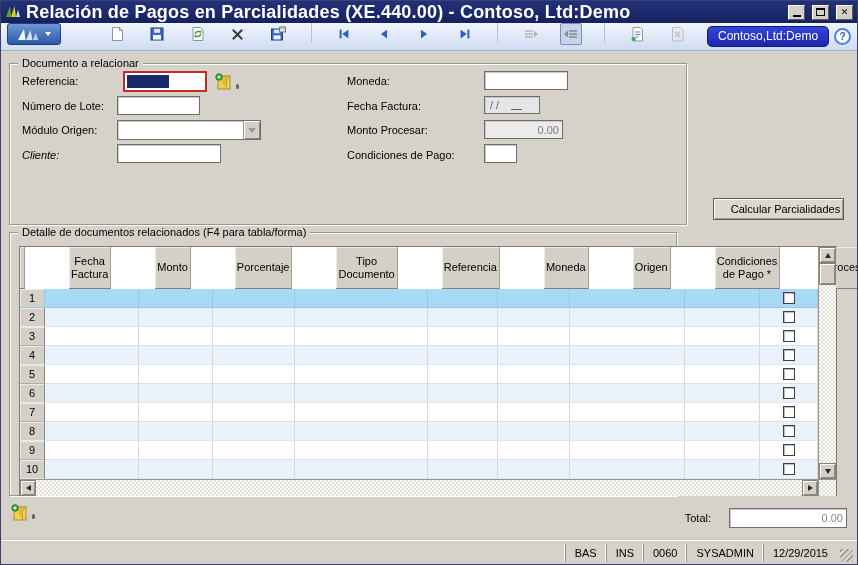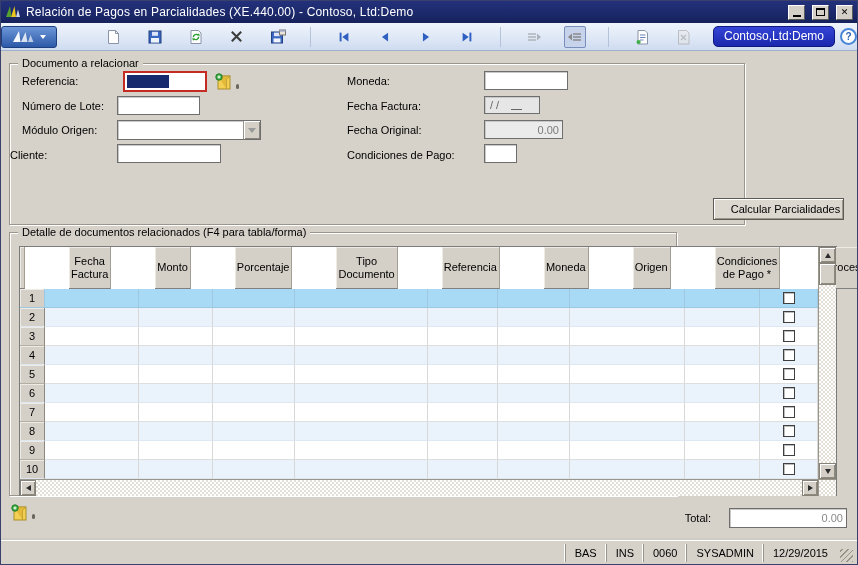--- a/index.html
+++ b/index.html
@@ -7,35 +7,35 @@
   .window {
     position:relative; width:858px; height:565px; overflow:hidden;
     background:#d6d2ca; border:1px solid #39406b;
   }
   
   .titlebar {
     position:absolute; left:0; top:0; right:0; height:22px;
     background:linear-gradient(#23317c,#16225c);
     display:flex; align-items:center; padding:0 4px; gap:5px;
   }
-  .titlebar .title { color:#fff; font-size:12px; font-weight:normal; flex:1;
+  .titlebar .title { color:#fff; font-size:18px; font-weight:bold; flex:1;
     white-space:nowrap; overflow:hidden; letter-spacing:.2px; }
   .winbtn {
     width:17px; height:15px; background:#d4d0c8; border:1px solid;
     border-color:#fff #5a5a5a #5a5a5a #fff; display:flex; align-items:center;
     justify-content:center; font-size:9px; font-weight:bold; color:#000; margin-left:2px;
   }
   .winbtn .minbar{ width:8px; height:2px; background:#000; margin-top:8px; }
   .winbtn .maxbox{ width:9px; height:8px; border:1px solid #000; border-top-width:2px; }
   
   .toolbar {
     position:absolute; left:0; top:22px; right:0; height:28px;
     background:linear-gradient(#f0f5fc,#cfdcf0);
     border-bottom:1px solid #9fb0cc;
-    display:flex; align-items:center; padding:0 0; gap:19px;
+    display:flex; padding:0 6px; gap:19px;
   }
   .dyn-btn {
     width:56px; height:22px; border-radius:3px; border:1px solid #1d3f7e;
     background:linear-gradient(#6d97d8,#2c59a8);
     display:flex; align-items:center; justify-content:center; gap:3px;
   }
   .dyn-btn .caret{ width:0;height:0;border-left:3px solid transparent;border-right:3px solid transparent;border-top:4px solid #fff; }
   .tbtn {
     width:22px; height:22px; display:flex; align-items:center; justify-content:center;
     border:1px solid transparent; border-radius:2px;
@@ -56,21 +56,21 @@
   }
   
   .groupbox {
     position:absolute; border:1px solid #9a968c;
     box-shadow:inset 1px 1px 0 #ffffff, 1px 1px 0 #ffffff;
   }
   .groupbox > .gb-title {
     position:absolute; top:-7px; left:8px; background:#d6d2ca; padding:0 4px;
     font-size:11px; color:#000;
   }
-  .gb1 { left:8px; top:62px; width:736px; height:162px; }
+  .gb1 { left:8px; top:62px; width:678px; height:162px; }
   .gb2 { left:8px; top:231px; width:668px; height:264px; }
   
   .flabel { position:absolute; font-size:11px; color:#000; }
   .tinput {
     position:absolute; height:19px; background:#fff;
     border:1px solid #6e6e6e; box-shadow:inset 1px 1px 0 #c9c9c9;
     font-size:11px; font-family:inherit; padding:0 3px;
   }
   .tinput.readonly { background:#ebebeb; color:#7a7a7a; }
   .ref-field {
@@ -316,33 +316,33 @@
     <input class="tinput" style="left: 107px; top: 32px; width: 83px;" value="">
 
     <span class="flabel" style="left:12px; top:60px;text-align:right;">Módulo Origen:</span>
     <span class="combo" style="left:107px; top:56px; width:144px;">
       <span class="cfield"></span>
       <span class="cbtn">
           <span class="arr"></span>
         </span>
     </span>
 
-    <span class="flabel" style="left:0; top:85px;">Cliente:</span>
+    <span class="flabel" style="left:12px; top:85px;font-style:italic;">Cliente:</span>
     <input class="tinput" style="left: 107px; top: 80px; width: 104px;" value="">
 
     <span class="flabel" style="left:337px; top:11px;">Moneda:</span>
     <input class="tinput" style="left: 474px; top: 7px; width: 84px;" value="">
 
     <span class="flabel" style="left:337px; top:36px;">Fecha Factura:</span>
     <span class="date-field" style="left:474px; top:32px; width:56px;">
       <span>/ /</span>
       <span class="us"></span>
     </span>
 
-    <span class="flabel" style="left:337px; top:60px;">Fecha Original:</span>
+    <span class="flabel" style="left:337px; top:60px;">Monto Procesar:</span>
     <input class="tinput readonly" style="left: 474px; top: 56px; width: 79px; text-align: right;" readonly="" value="0.00">
 
     <span class="flabel" style="left:337px; top:85px;">Condiciones de Pago:</span>
     <input class="tinput" style="left: 474px; top: 80px; width: 33px;" value="">
   </div>
 
   <button class="calc-btn">Calcular Parcialidades</button>
 
   <div class="groupbox gb2">
     <span class="gb-title">Detalle de documentos relacionados (F4 para tabla/forma)</span>

